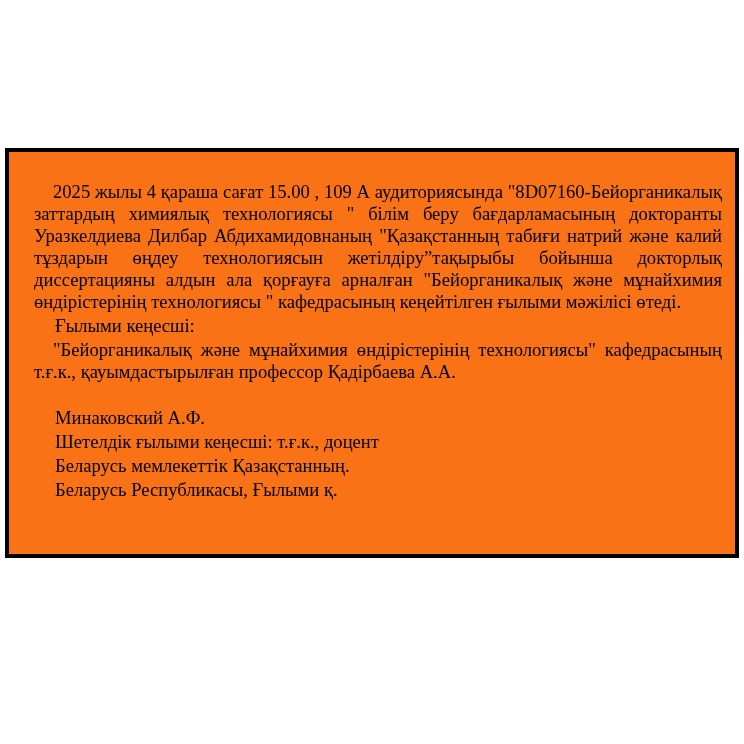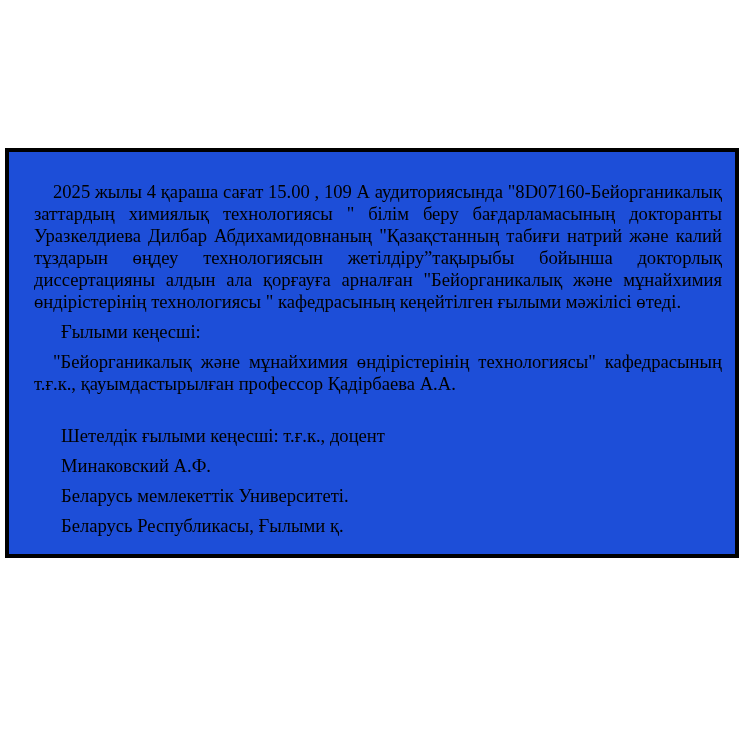--- a/index.html
+++ b/index.html
@@ -10,54 +10,54 @@
       height: 744px;
       overflow: hidden;
     }
     .frame {
       position: absolute;
       left: 5px;
       top: 148px;
       width: 726px;
       height: 402px;
       border: 4px solid #000000;
-      background: #1d4ed8;
+      background: #f97316;
     }
     .content {
       position: absolute;
       left: 25px;
       top: 29px;
       width: 688px;
       font-family: "Liberation Serif", "DejaVu Serif", serif;
       font-size: 18.6px;
       line-height: 22px;
       color: #000000;
     }
     .para {
       margin: 0;
       text-align: justify;
       text-align-last: left;
       text-indent: 19px;
     }
     .line {
-      margin: 8px;
+      margin: 2px;
       text-indent: 19px;
       white-space: nowrap;
     }
     .spacer {
       height: 22px;
     }
   </style>
 </head>
 <body>
 
 <div class="frame">
   <div class="content">
     <p class="para">2025 жылы 4 қараша  сағат 15.00 , 109 А аудиториясында "8D07160-Бейорганикалық заттардың химиялық технологиясы " білім беру бағдарламасының докторанты Уразкелдиева Дилбар Абдихамидовнаның "Қазақстанның табиғи натрий және калий тұздарын өңдеу технологиясын жетілдіру”тақырыбы бойынша докторлық диссертацияны алдын ала қорғауға арналған "Бейорганикалық және мұнайхимия өндірістерінің технологиясы " кафедрасының кеңейтілген ғылыми мәжілісі өтеді.</p>
     <p class="line">Ғылыми кеңесші:</p>
     <p class="para">"Бейорганикалық және мұнайхимия өндірістерінің технологиясы" кафедрасының т.ғ.к., қауымдастырылған профессор Қадірбаева А.А.</p>
     <div class="spacer"></div>
+    <p class="line">Минаковский А.Ф.</p>
     <p class="line">Шетелдік ғылыми кеңесші: т.ғ.к., доцент</p>
-    <p class="line">Минаковский А.Ф.</p>
-    <p class="line">Беларусь мемлекеттік Университеті.</p>
+    <p class="line">Беларусь мемлекеттік Қазақстанның.</p>
     <p class="line">Беларусь Республикасы, Ғылыми қ.</p>
   </div>
 </div>
 
 </body></html>

